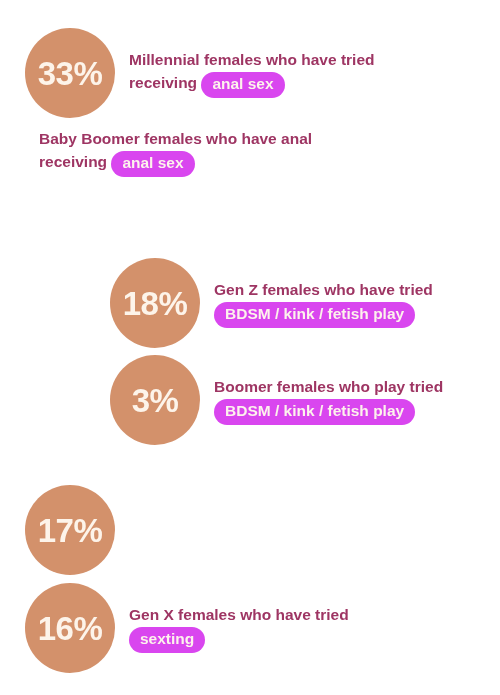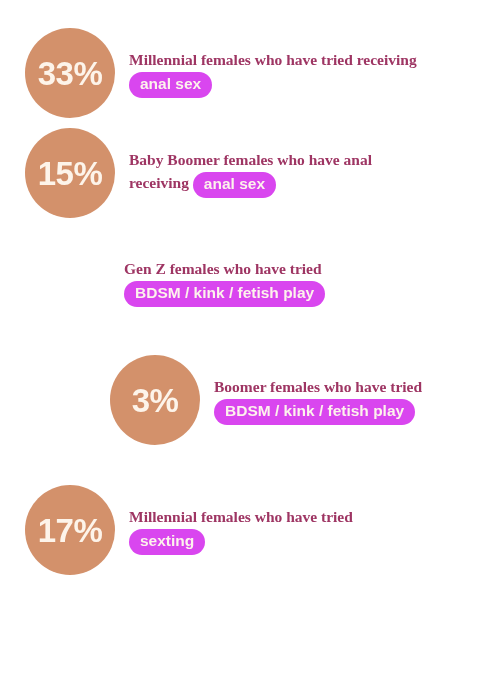--- a/index.html
+++ b/index.html
@@ -52,21 +52,20 @@
     margin-left: 14px;
     color: #9e3563;
     font-weight: 700;
     font-size: 15.5px;
     line-height: 1.42;
     max-width: 300px;
   }
 
   .stat-caption .lead {
     display: inline;
-    font-family: Liberation Serif, serif;
   }
 
   .pill {
     display: inline-block;
     background: #d946ef;
     color: #fdf2ec;
     border-radius: 999px;
     padding: 3px 11px 4px 11px;
     font-weight: 700;
     font-size: 15.5px;
@@ -96,46 +95,51 @@
   <div class="stat-row" id="row-0">
     <div class="stat-circle">
       <span class="stat-value">33%</span>
     </div>
     <div class="stat-caption">
       <span class="lead">Millennial females who have tried receiving </span><span class="pill">anal sex</span>
     </div>
   </div>
 
   <div class="stat-row" id="row-1">
-    <div class="stat-circle">
-      <span class="stat-value">15%</span>
-    </div>
     <div class="stat-caption">
       <span class="lead">Baby Boomer females who have anal receiving </span><span class="pill">anal sex</span>
     </div>
   </div>
 
   <div class="stat-row" id="row-2">
+    <div class="stat-circle">
+      <span class="stat-value">18%</span>
+    </div>
     <div class="stat-caption">
       <span class="lead">Gen Z females who have tried </span><span class="pill">BDSM / kink / fetish play</span>
     </div>
   </div>
 
   <div class="stat-row" id="row-3">
     <div class="stat-circle">
       <span class="stat-value">3%</span>
     </div>
     <div class="stat-caption">
-      <span class="lead">Boomer females who have tried </span><span class="pill">BDSM / kink / fetish play</span>
+      <span class="lead">Boomer females who play tried </span><span class="pill">BDSM / kink / fetish play</span>
     </div>
   </div>
 
   <div class="stat-row" id="row-4">
     <div class="stat-circle">
       <span class="stat-value">17%</span>
     </div>
+  </div>
+
+  <div class="stat-row" id="row-5">
+    <div class="stat-circle">
+      <span class="stat-value">16%</span>
+    </div>
     <div class="stat-caption">
-      <span class="lead">Millennial females who have tried </span><span class="pill">sexting</span>
+      <span class="lead">Gen X females who have tried </span><span class="pill">sexting</span>
     </div>
   </div>
-
 
 </div>
 
 </body></html>

